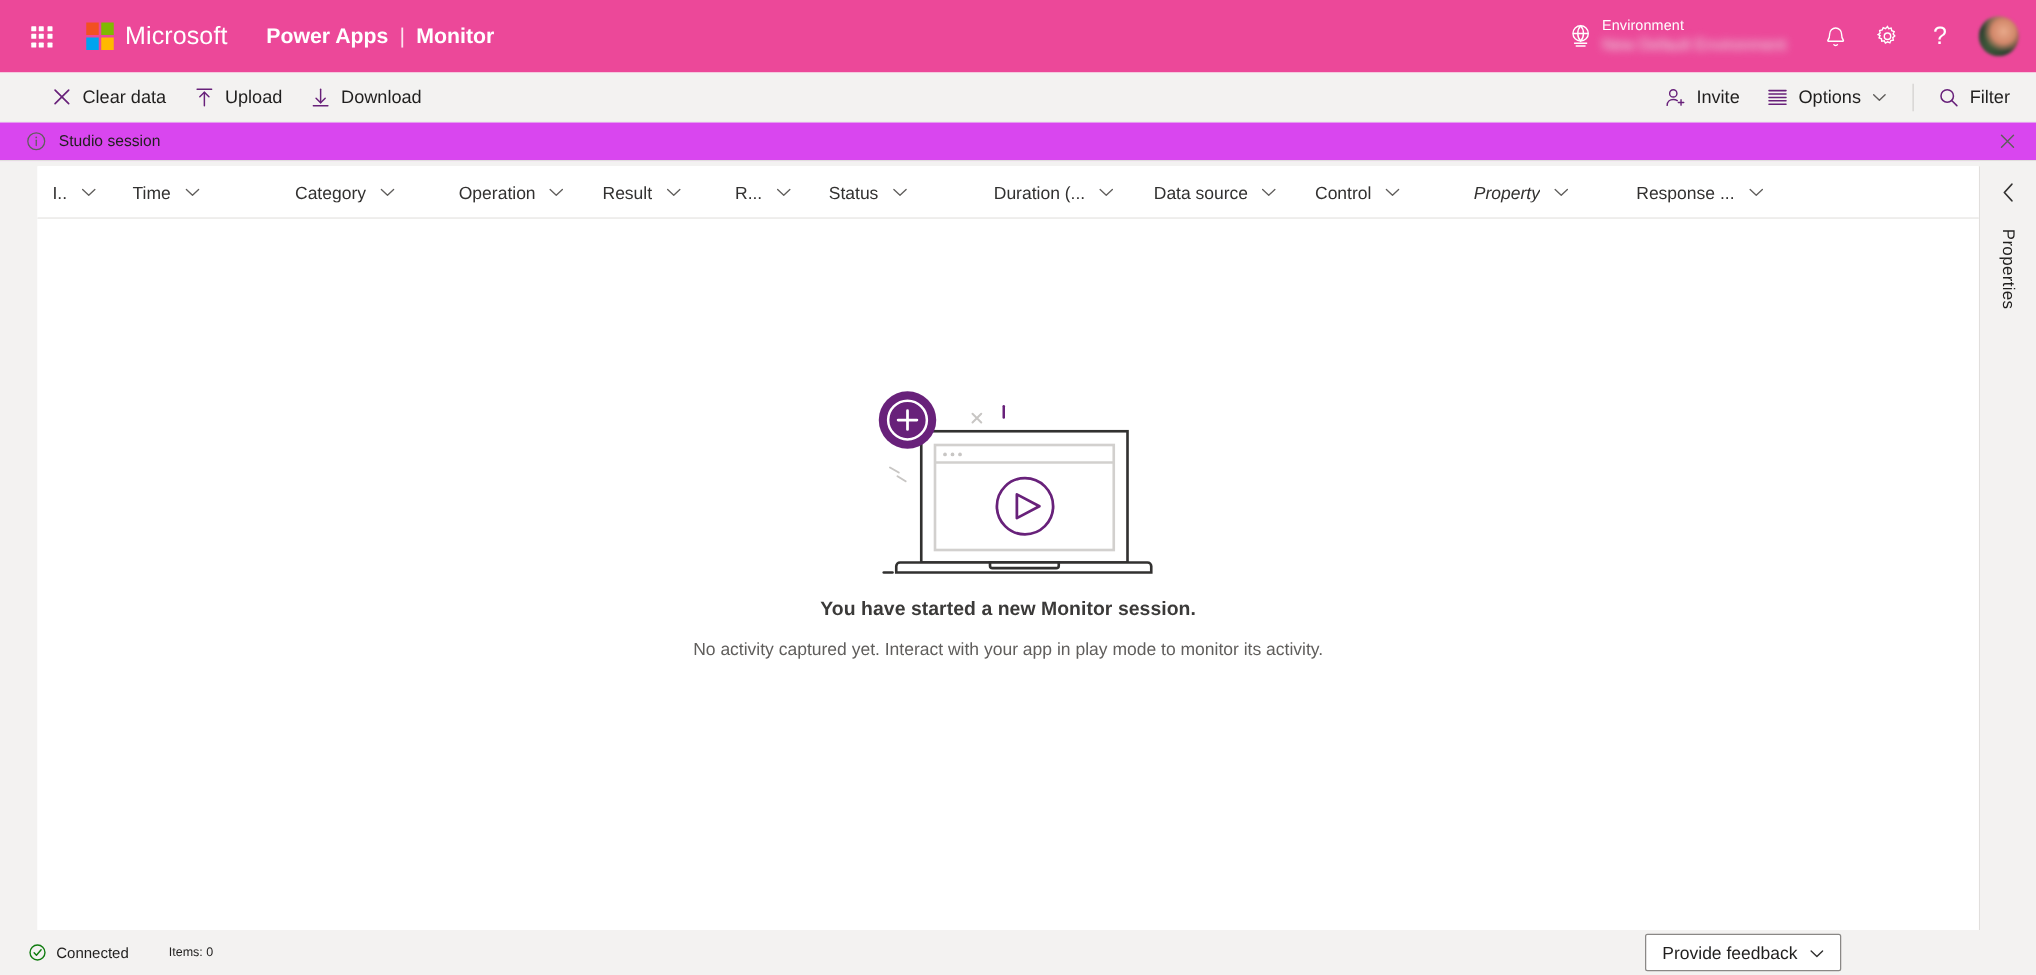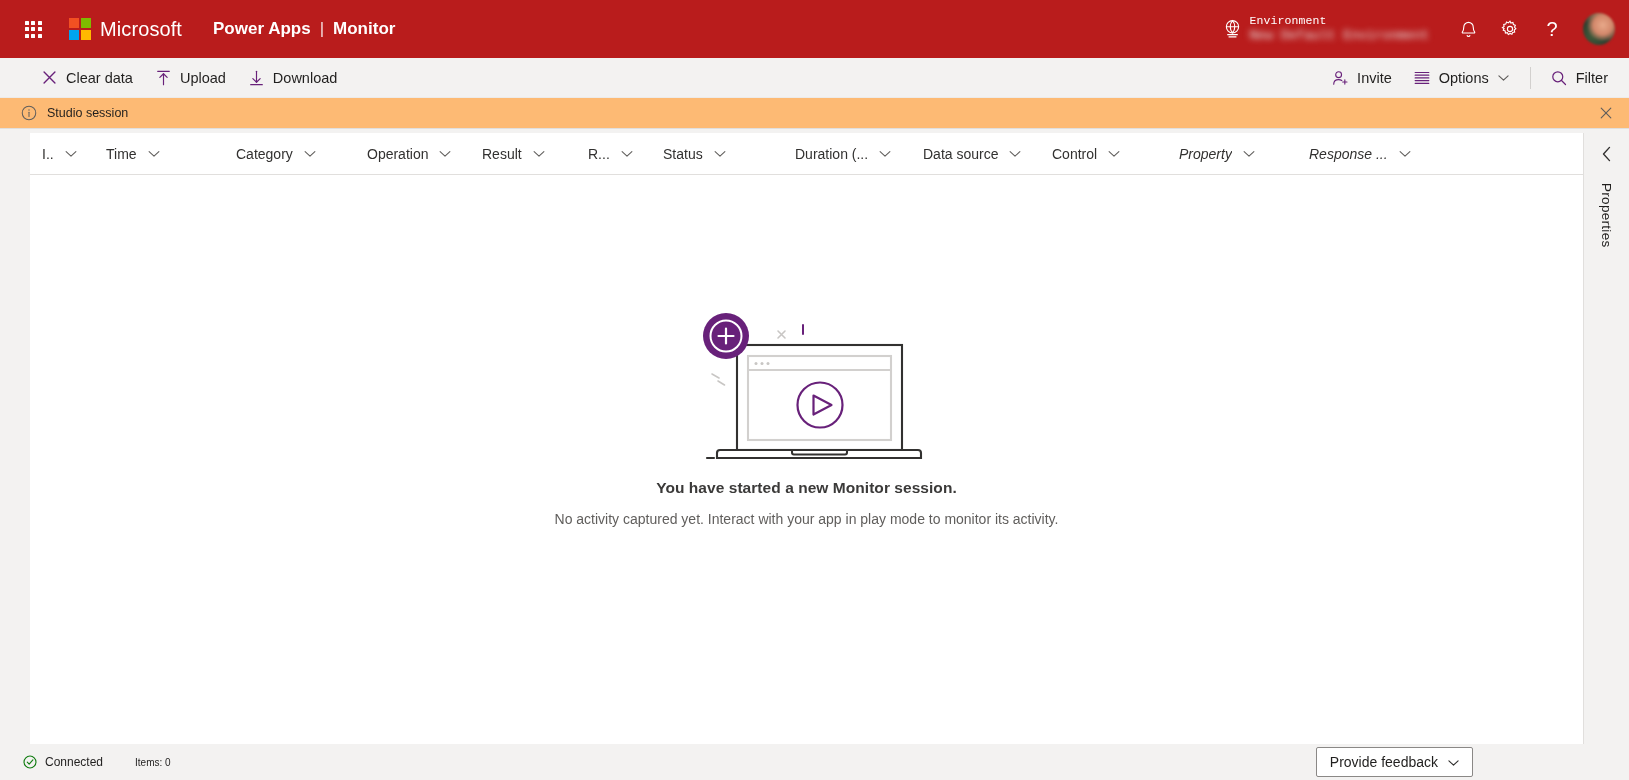--- a/index.html
+++ b/index.html
@@ -6,41 +6,41 @@
   html, body {
     width: 1629px; height: 780px;
     font-family: "Liberation Sans", sans-serif;
     background: #ffffff;
     overflow: hidden;
   }
   .app { position: relative; width: 1629px; height: 780px; display: flex; flex-direction: column; background:#fff; }
 
   
   .header {
-    height: 58px; background: #b91c1c; color: #ffffff;
+    height: 58px; background: #ec4899; color: #ffffff;
     display: flex; align-items: center; flex: 0 0 58px;
     padding: 0 14px 0 16px;
   }
   .waffle { width: 34px; height: 34px; display:flex; align-items:center; justify-content:center; cursor:pointer; }
   .waffle-grid { display:grid; grid-template-columns: repeat(3, 4px); grid-template-rows: repeat(3, 4px); gap:2.5px; }
   .waffle-grid i { background:#ffffff; border-radius:0.5px; display:block; width:4px; height:4px; }
 
   .ms-logo-wrap { display:flex; align-items:center; margin-left: 19px; gap: 9px; }
   .ms-squares { display:grid; grid-template-columns: repeat(2, 10px); grid-template-rows: repeat(2,10px); gap:2px; }
   .ms-squares span { display:block; width:10px; height:10px; }
   .ms-r { background:#F25022; } .ms-g { background:#7FBA00; }
   .ms-b { background:#00A4EF; } .ms-y { background:#FFB900; }
   .ms-word { font-size:20px; font-weight:400; letter-spacing:0.1px; color:#fff; }
 
   .app-title { margin-left: 31px; font-size: 17px; font-weight: 600; display:flex; align-items:center; gap:9px; white-space:nowrap;}
   .app-title .sep { font-weight: 400; color:#ffffff; opacity:.85; }
 
   .header-spacer { flex: 1 1 auto; }
 
-  .env-block { display:flex; align-items:center; gap:4px; margin-right: 18px; font-family: Liberation Mono, monospace; }
+  .env-block { display:flex; align-items:center; gap:4px; margin-right: 18px; }
   .globe-ico { width:26px; height:26px; display:flex; align-items:center; justify-content:center; cursor:pointer; }
   .env-text { display:flex; flex-direction:column; justify-content:center; line-height:1.05; }
   .env-label { font-size:11.5px; color:#ffffff; letter-spacing:.1px; }
   .env-name {
     font-size:13px; color:#e9e9e9; margin-top:2px;
     filter: blur(3.4px);
     white-space:nowrap;
   }
   .hdr-btn { width:42px; height:42px; display:flex; align-items:center; justify-content:center; cursor:pointer; color:#fff; }
   .qmark { font-size:20px; font-weight:400; line-height:1; color:#fff; }
@@ -66,21 +66,21 @@
     padding: 0 11px; font-size:14.5px; color:#201f1e; cursor:pointer;
     border-radius:2px; white-space:nowrap;
   }
   .tb-ico { width:17px; height:17px; display:flex; align-items:center; justify-content:center; color:#68217a; flex:0 0 auto; }
   .tb-chev { width:12px; height:12px; display:flex; align-items:center; justify-content:center; color:#605e5c; margin-left:1px;}
   .tb-spacer { flex:1 1 auto; }
   .tb-divider { width:1px; height:22px; background:#d2d0ce; margin: 0 9px; }
 
   
   .session-bar {
-    height:31px; flex:0 0 31px; background:#fdba74;
+    height:31px; flex:0 0 31px; background:#d946ef;
     display:flex; align-items:center; padding-left:20px; padding-right:10px;
     border-bottom:1px solid #e1dfdd;
   }
   .session-ico { width:18px; height:18px; color:#605e5c; display:flex; align-items:center; justify-content:center; margin-right:9px;}
   .session-text { font-size:12.5px; color:#201f1e; }
   .session-close { margin-left:auto; width:26px; height:26px; display:flex; align-items:center; justify-content:center; color:#605e5c; cursor:pointer; }
 
   
   .body-row { flex:1 1 auto; display:flex; min-height:0; background:#f3f2f1; }
   .grid-wrap {
@@ -393,21 +393,21 @@
             </span>
           </div>
           <div class="col" style="width: 130px; font-style: italic;">
             <span class="col-label">Property</span>
             <span class="col-chev">
               <svg width="12" height="8" viewBox="0 0 13 8" fill="none" stroke="#605e5c" stroke-width="1.15" stroke-linecap="round" stroke-linejoin="round">
                 <path d="M1.2 1.4 L6.5 6.4 L11.8 1.4"></path>
               </svg>
             </span>
           </div>
-          <div class="col" style="width: 128px; font-style: italic;">
+          <div class="col" style="width: 128px;">
             <span class="col-label">Response ...</span>
             <span class="col-chev">
               <svg width="12" height="8" viewBox="0 0 13 8" fill="none" stroke="#605e5c" stroke-width="1.15" stroke-linecap="round" stroke-linejoin="round">
                 <path d="M1.2 1.4 L6.5 6.4 L11.8 1.4"></path>
               </svg>
             </span>
           </div>
         </div>
 
       <div class="grid-body">

